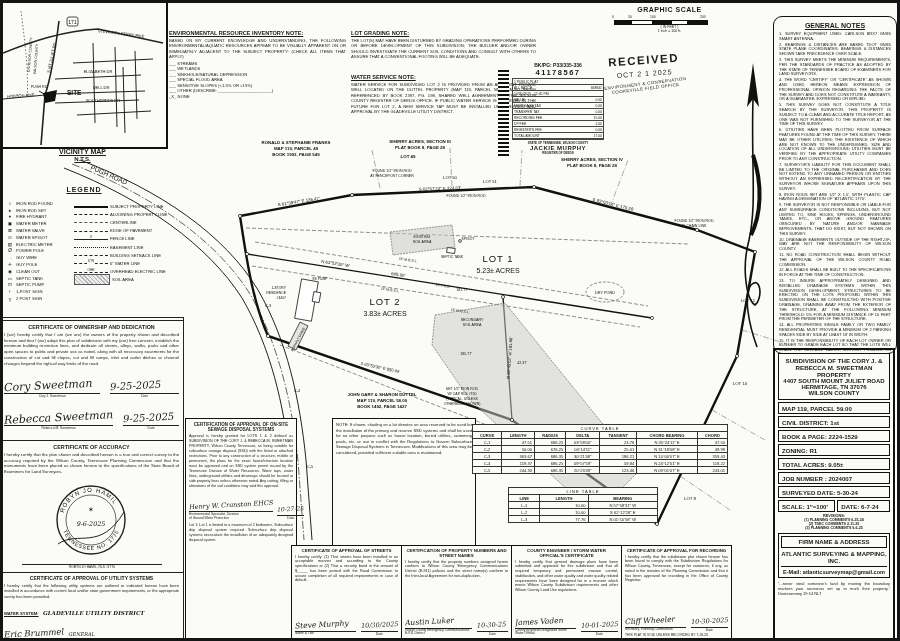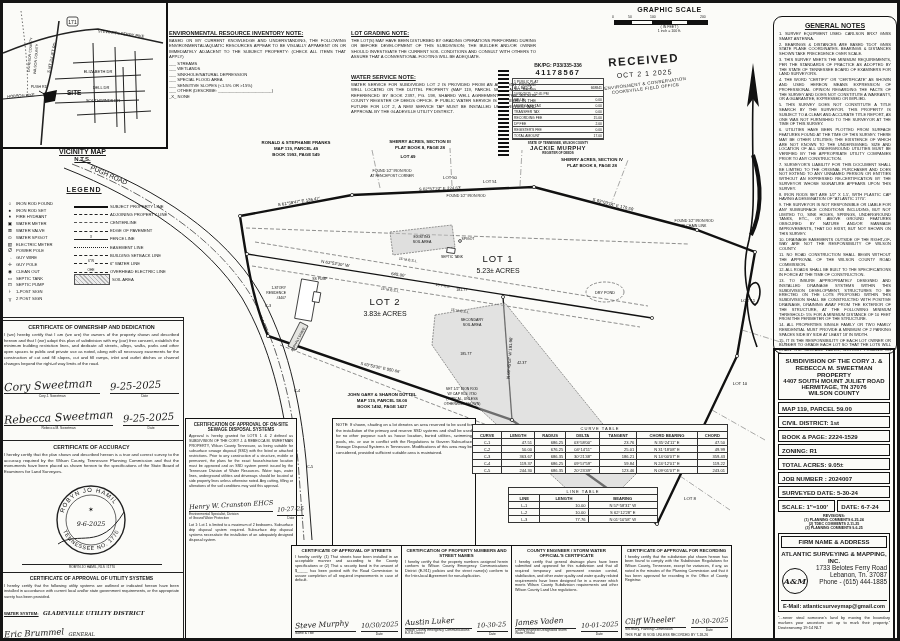--- a/index.html
+++ b/index.html
@@ -383,30 +383,20 @@
     <div class="hd" style="font-size:3.8px;margin-top:2px;">REVISIONS:</div>
     <div style="text-align:center;">
 
     <div style="font-size:3.6px;font-weight:bold;">(1) PLANNING COMMENTS 6-25-24</div>
         <div style="font-size:3.6px;font-weight:bold;">(2) TDEC COMMENTS 2-11-25</div>
         <div style="font-size:3.6px;font-weight:bold;">(3) PLANNING COMMENTS 9-6-25</div>
       </div>
     <div class="cellbox" style="margin-top:3px;padding:2px;">
       <div class="cellbox hd" style="font-size:6px;padding:2px 0;">FIRM NAME &amp; ADDRESS</div>
       <div class="hd" style="font-size:6.1px;margin-top:2px;">ATLANTIC SURVEYING &amp; MAPPING, INC.</div>
-      <div style="position:relative;min-height:34px;">
-        <div class="abs" style="left:1px;top:4px;width:24px;height:24px;border:1.2px solid #111;border-radius:50%;display:flex;align-items:center;justify-content:center;">
-          <span class="scr" style="font-size:8px;font-weight:bold;">A&amp;M</span>
-        </div>
-        <div style="margin-left:27px;text-align:right;">
-          <div style="font-size:6.4px;">1733 Belotes Ferry Road</div>
-          <div style="font-size:6.4px;">Lebanon, Tn. 37087</div>
-          <div style="font-size:6.4px;">Phone - (615) 444-1885</div>
-        </div>
-      </div>
       <div class="hd" style="font-size:5.6px;border-top:0.8px solid #111;padding-top:2px;margin-top:2px;">E-Mail: atlanticsurveymap@gmail.com</div>
     </div>
     <div class="t" style="font-size:4px;margin-top:3px;">“...never steal someone's land by moving the boundary markers your ancestors set up to mark their property.”  Deuteronomy 19:14 NLT</div>
   </div>
 
   <div class="abs" style="left:4px;top:186px;width:172px;">
     <div class="hd u" style="font-size:7px;width:80px;margin-left:40px;letter-spacing:1px;">LEGEND</div>
     <div class="abs" style="left:2px;top:14px;width:64px;">
 
         <div class="leg-row">

